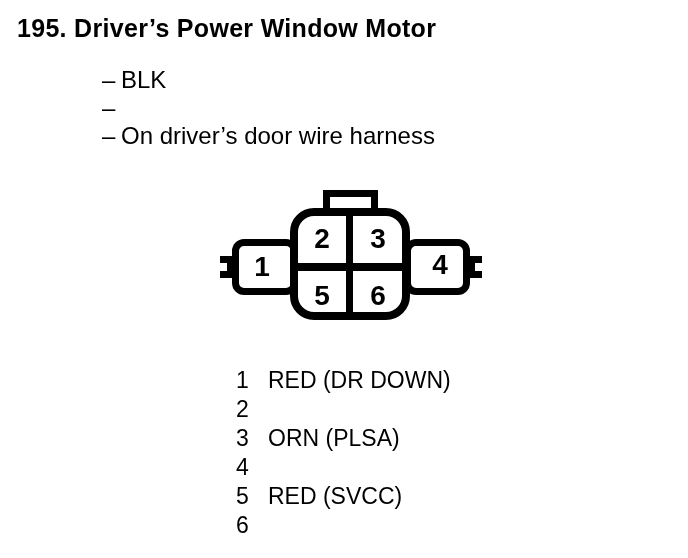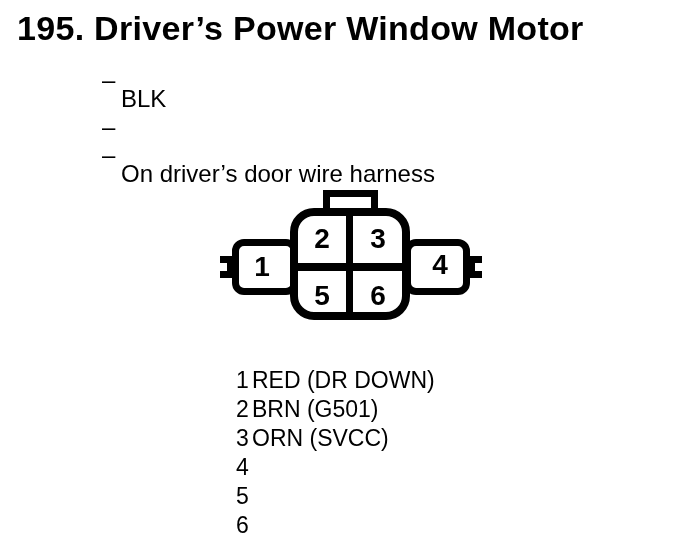--- a/index.html
+++ b/index.html
@@ -14,38 +14,38 @@
     overflow: hidden;
     font-family: "Liberation Sans", "DejaVu Sans", sans-serif;
     color: #000000;
   }
 
   
   .page-title {
     position: absolute;
     left: 17px;
     top: 6px;
-    font-size: 34px;
+    font-size: 25px;
     font-weight: bold;
     letter-spacing: 0.3px;
     line-height: 44px;
     white-space: nowrap;
   }
 
   
   .notes {
     position: absolute;
     left: 102px;
     top: 66px;
     font-size: 24px;
     line-height: 28px;
   }
   .note-row { display: flex; }
   .note-bullet { width: 19px; flex: 0 0 19px; }
-  .note-text { white-space: nowrap; margin-top: 19px; }
+  .note-text { white-space: nowrap; }
 
   
   .connector {
     position: absolute;
     left: 220px;
     top: 186px;
     width: 262px;
     height: 140px;
   }
   .connector * { box-sizing: border-box; }
@@ -145,21 +145,21 @@
     font-size: 23px;
     line-height: 29px;
   }
   .pin-row { display: flex; }
   .pin-num {
     width: 12px;
     flex: 0 0 12px;
     text-align: right;
   }
   .pin-wire {
-    margin-left: 4px;
+    margin-left: 20px;
     white-space: nowrap;
   }
 </style>
 </head>
 <body>
 
 <div class="page-title">195. Driver’s Power Window Motor</div>
 
 <div class="notes">
   <div class="note-row">
@@ -197,28 +197,28 @@
   <span class="cavity-num cav-6">6</span>
 </div>
 
 <div class="pin-list">
   <div class="pin-row">
     <span class="pin-num">1</span>
     <span class="pin-wire">RED (DR DOWN)</span>
   </div>
   <div class="pin-row">
     <span class="pin-num">2</span>
-    <span class="pin-wire">BRN (G501)</span>
   </div>
   <div class="pin-row">
     <span class="pin-num">3</span>
-    <span class="pin-wire">ORN (SVCC)</span>
+    <span class="pin-wire">ORN (PLSA)</span>
   </div>
   <div class="pin-row">
     <span class="pin-num">4</span>
   </div>
   <div class="pin-row">
     <span class="pin-num">5</span>
+    <span class="pin-wire">RED (SVCC)</span>
   </div>
   <div class="pin-row">
     <span class="pin-num">6</span>
   </div>
 </div>
 
 </body></html>

